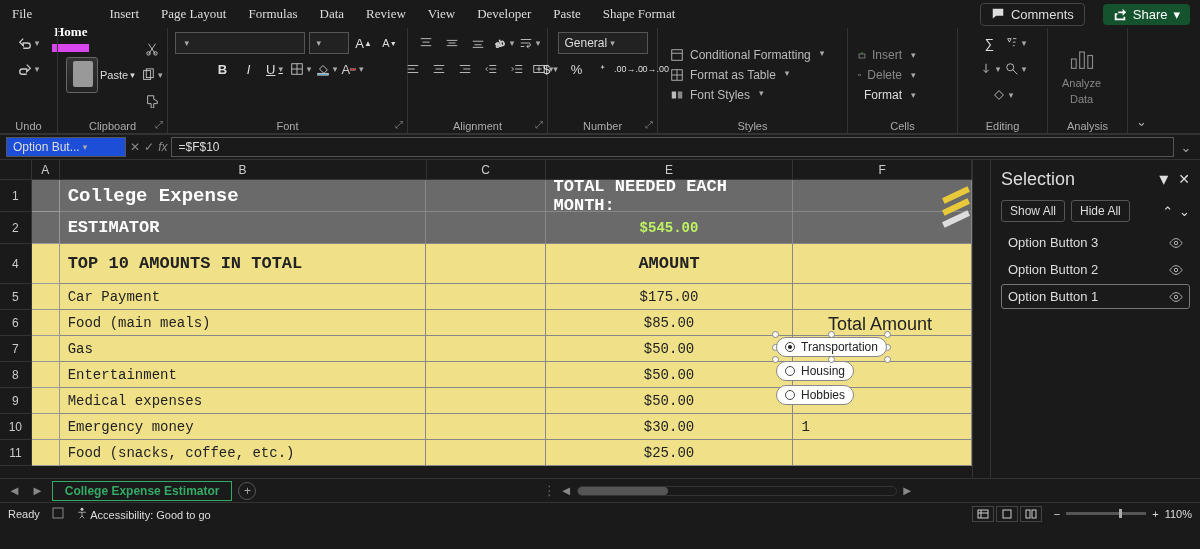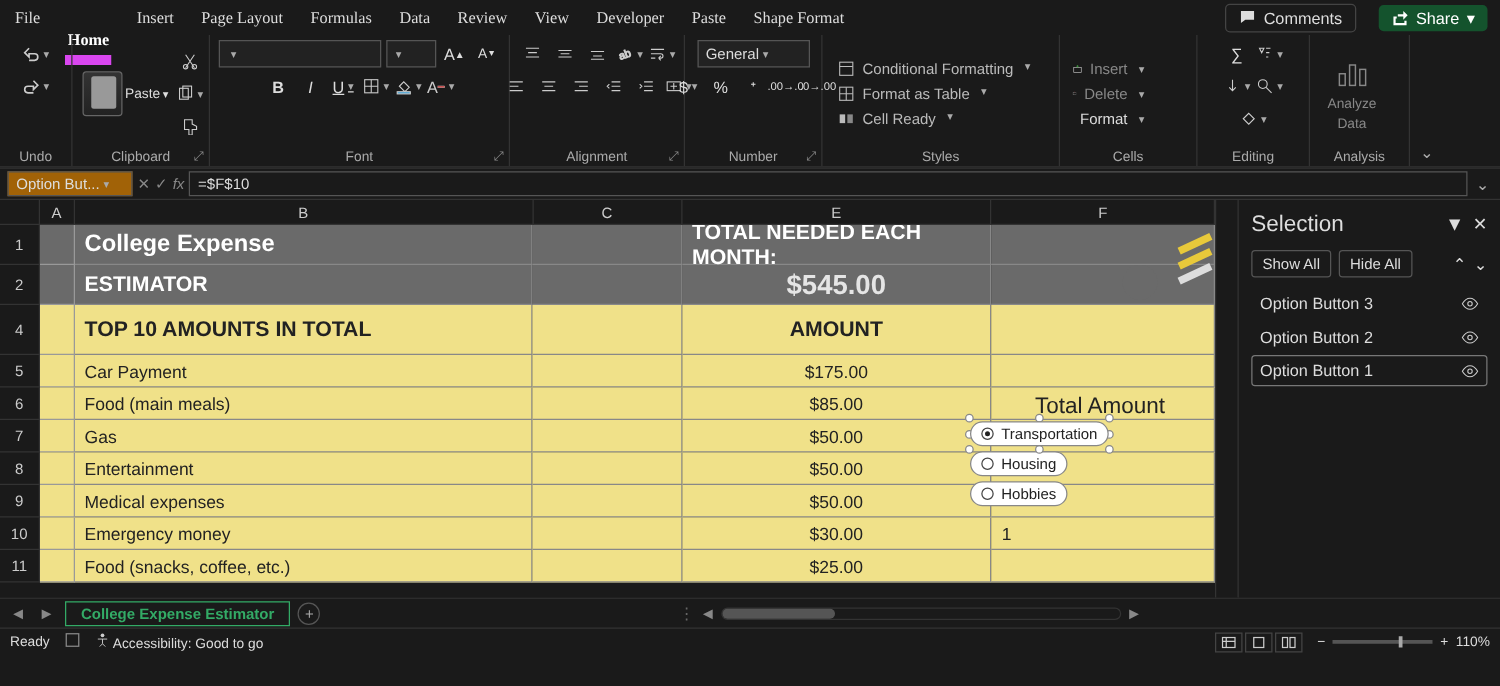--- a/index.html
+++ b/index.html
@@ -43,45 +43,45 @@
 .cells-col { display:flex; flex-direction:column; gap:2px; font-size:12px;}
 .cells-col .item { display:flex; align-items:center; gap:6px; padding:2px 2px; }
 
 .analyze-btn { display:flex; flex-direction:column; align-items:center; color:#888; font-size:11px; gap:4px; padding:4px 6px;}
 .analyze-btn svg { width:28px; height:28px; stroke:#888; fill:none;}
 
 .collapse-arrow { align-self:flex-end; padding:4px 8px; color:#aaa; cursor:pointer;}
 
 
 .formula-bar { display:flex; align-items:center; height:26px; background:#1a1a1a; border-top:1px solid #333; border-bottom:1px solid #333; gap:4px; padding:0 6px;}
-.name-box { width:100px; height:20px; border:1px solid #555; background:#a16207; display:flex; align-items:center; padding:0 6px; font-size:12px; }
+.name-box { width:120px; height:20px; border:1px solid #555; background:#1d4ed8; display:flex; align-items:center; padding:0 6px; font-size:12px; }
 .fx-icons { display:flex; gap:4px; align-items:center; color:#888; font-size:12px;}
 .fx-input { flex:1; height:20px; border:1px solid #555; background:#1a1a1a; padding:0 6px; font-size:12px; color:#ddd; display:flex; align-items:center;}
 .fx-expand { width:16px; text-align:center; color:#aaa; cursor:pointer;}
 
 
 .grid-area { display:flex; height: 318px; }
 .sheet-wrap { flex:1; display:flex; flex-direction:column; background:#1a1a1a; overflow:hidden; position:relative;}
 .col-headers { display:flex; height:20px; background:#1a1a1a; }
 .corner { width:32px; border-right:1px solid #333; border-bottom:1px solid #333;}
 .colh { border-right:1px solid #333; border-bottom:1px solid #333; text-align:center; font-size:12px; line-height:20px; color:#ccc;}
 .colA{width:28px;} .colB{width:370px;} .colC{width:120px;} .colE{width:250px;} .colF{width:180px;}
 
 .rows { flex:1; overflow:hidden; position:relative;}
 .srow { display:flex; height:26px;}
 .srow.big { height:32px;}
 .srow.header-row{height:40px;}
 .rowh { width:32px; border-right:1px solid #333; border-bottom:1px solid #333; text-align:center; font-size:12px; color:#ccc; display:flex; align-items:center; justify-content:center;}
-.cell { border-right:1px solid #888; border-bottom:1px solid #888; padding:0 8px; display:flex; align-items:center; font-size:14px;}
+.cell { border-right:1px solid #888; border-bottom:1px solid #888; padding:0 8px; display:flex; align-items:center; font-size:14px;font-family:Liberation Mono, monospace;}
 .cA{width:28px; background:#f0e189; border-color:#999;}
 .cB{width:370px;} .cC{width:120px;} .cE{width:250px;} .cF{width:180px;}
 
 .title-cell { background:#6a6a6a; color:#fff; font-size:19px; font-weight:bold;}
 .title-cell2 { background:#6a6a6a; color:#fff; font-size:17px; font-weight:bold;}
-.total-val { color:#e5e5e5; font-size:22px; font-weight:bold; justify-content:center;}
+.total-val { color:#bef264; font-size:14px; font-weight:bold; justify-content:center;}
 .yellow { background:#f0e189; color:#222;}
 .section-h { background:#f0e189; color:#222; font-weight:bold; font-size:17px;}
 .amount { justify-content:center;}
 
 .vscroll { width:18px; background:#1a1a1a; border-left:1px solid #333;}
 
 
 .sel-pane { width:210px; background:#1a1a1a; border-left:1px solid #333; padding:8px 10px; font-size:13px; position:relative;}
 .sel-title { font-size:18px; color:#ddd; margin-bottom:10px; display:flex; justify-content:space-between; align-items:center;}
 .sel-title .close { cursor:pointer; font-size:14px;}
@@ -350,21 +350,21 @@
               <line x1="8" y1="2" x2="8" y2="14" stroke="#bbb"></line>
               <line x1="2" y1="8" x2="14" y2="8" stroke="#bbb"></line>
             </svg>
             <span>Format as Table</span>
           </div>
         <div class="item dropdown-arrow">
             <svg viewBox="0 0 16 16">
               <rect x="2" y="4" width="5" height="8" fill="#bbb"></rect>
               <rect x="9" y="4" width="5" height="8" fill="#888"></rect>
             </svg>
-            <span>Cell Ready</span>
+            <span>Font Styles</span>
           </div>
       </div>
     </div>
     <div class="group-label">Styles</div>
   </div>
 
   <div class="group" style="width:110px">
     <div class="group-body">
       <div class="cells-col">
         <div class="item dropdown-arrow">

